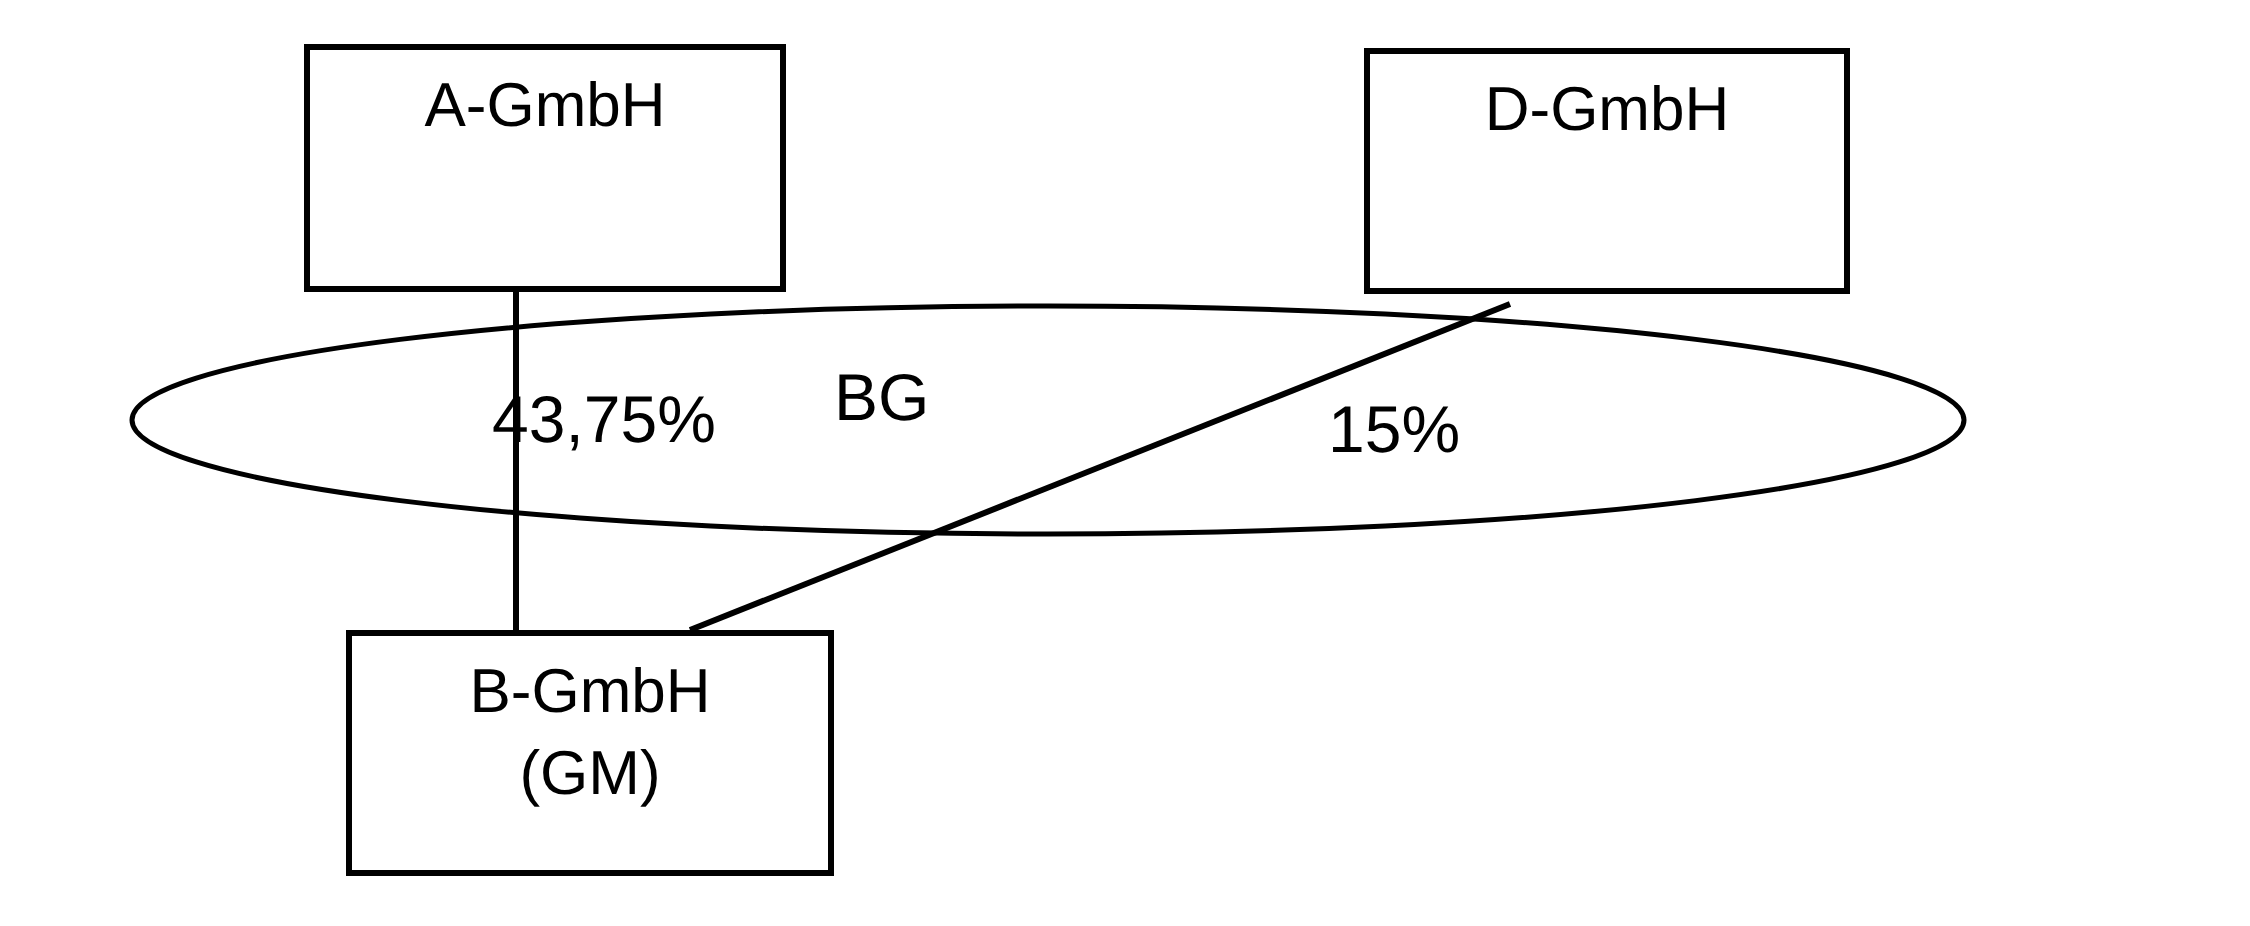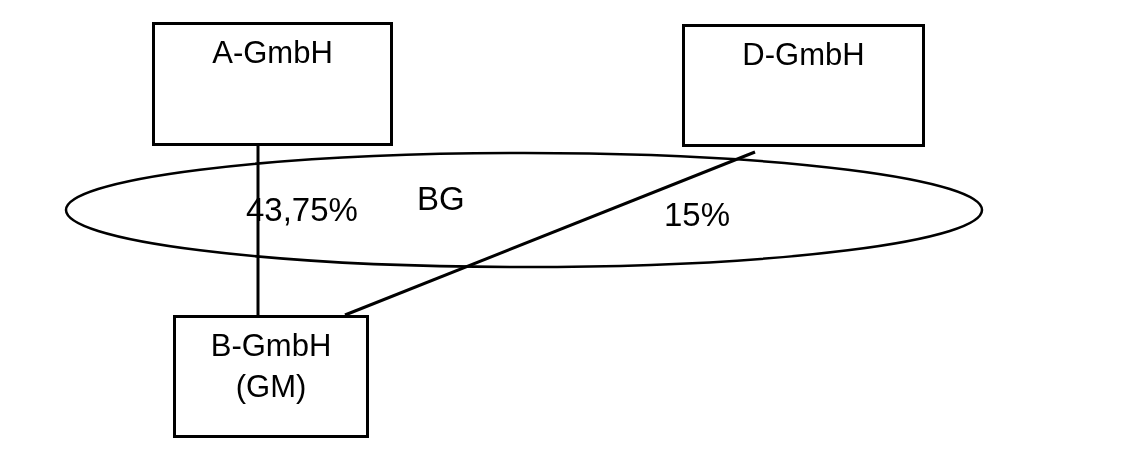--- a/index.html
+++ b/index.html
@@ -32,21 +32,21 @@
     padding-top: 7px;
     font-size: 31px;
     line-height: 41px;
   }
   .node span {
     display: block;
     white-space: nowrap;
   }
   .node-a { left: 152px; top: 22px;  width: 241px; height: 124px; }
   .node-d { left: 682px; top: 24px;  width: 243px; height: 123px; }
-  .node-b { left: 173px; top: 315px; width: 196px; height: 123px; }
+  .node-b { left: 173px; top: 315px; width: 244px; height: 123px; }
   .float-label {
     position: absolute;
     font-size: 33px;
     line-height: 34px;
     white-space: nowrap;
     background: transparent;
   }
   .label-pct-a  { left: 246px; top: 193px; }
   .label-bg     { left: 417px; top: 170px; margin-top: 12px; }
   .label-pct-d  { left: 664px; top: 198px; }

